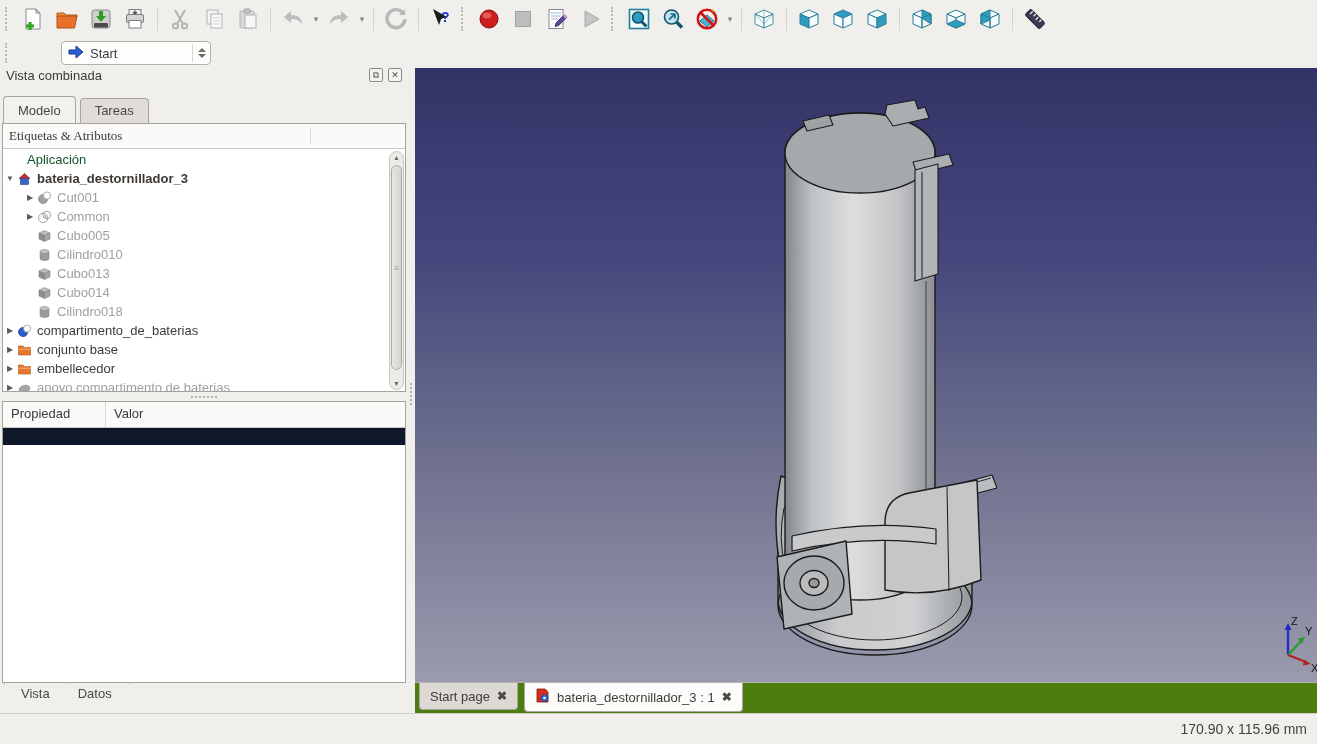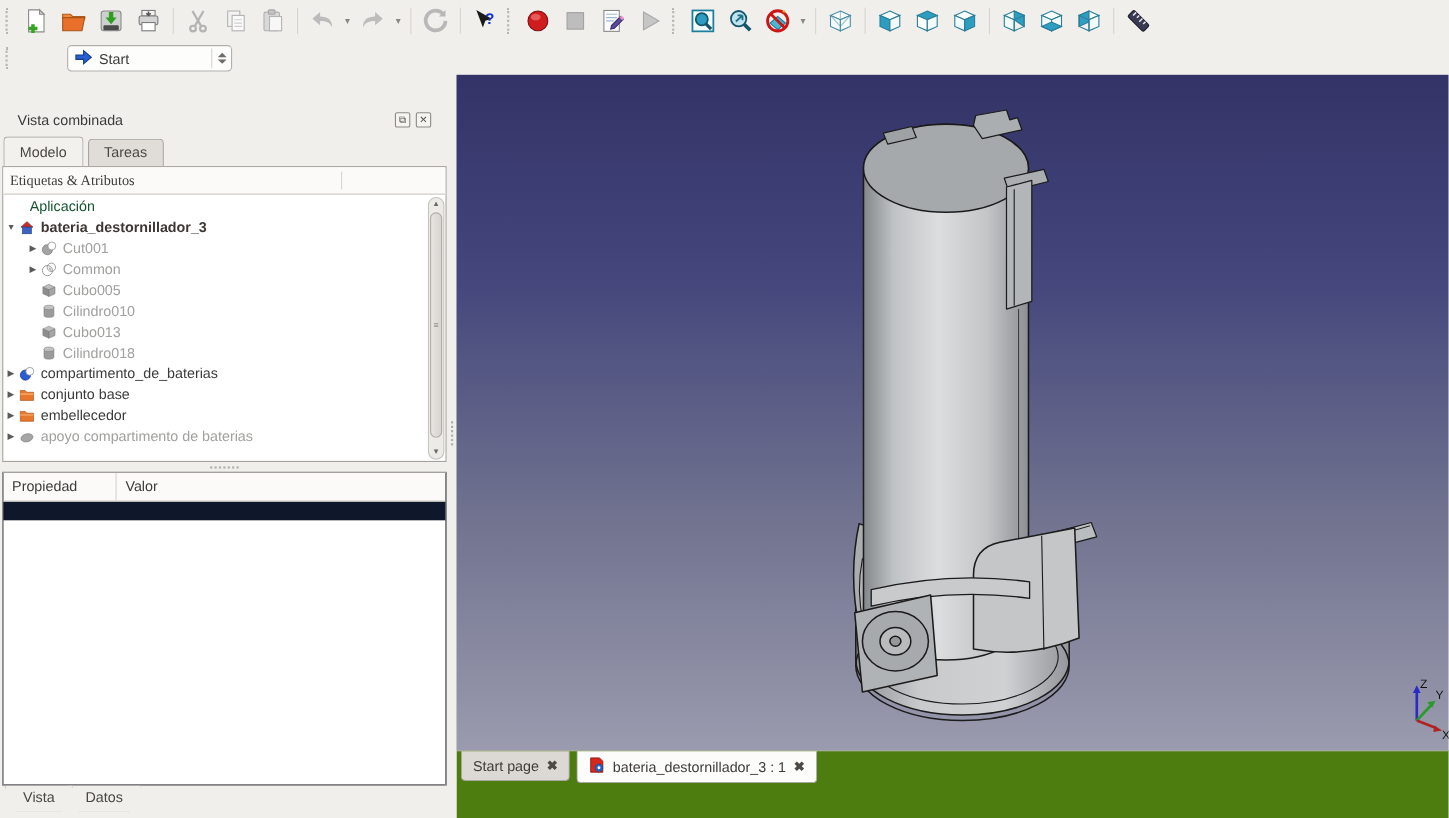--- a/index.html
+++ b/index.html
@@ -28,21 +28,21 @@
   .spin i { width:0; height:0; border-left:4px solid transparent; border-right:4px solid transparent; }
   .spin .up { border-bottom:4px solid #6e6b66; }
   .spin .dn { border-top:4px solid #6e6b66; }
 
   
   .main { flex:1 1 auto; display:flex; min-height:0; }
   .dock { width:408px; flex:0 0 408px; display:flex; flex-direction:column; background:#f0efec; }
   .vsplit { width:7px; flex:0 0 7px; background:#f0efec; position:relative; }
   .vsplit .grip { position:absolute; left:2px; top:315px; height:22px; border-left:2px dotted #b3b0aa; }
 
-  .dock-title { height:26px; display:flex; align-items:center; padding:0 16px;margin-top:28px; }
+  .dock-title { height:26px; display:flex; align-items:flex-start; padding:0 6px; }
   .dock-title .t { flex:1; color:#3b3b3b; }
   .wbtn { width:14px; height:14px; border:1px solid #8d8a85; border-radius:2px; margin-left:5px;
     display:flex; align-items:center; justify-content:center; background:#f5f4f1;
     font-size:9px; color:#55524e; line-height:1; }
 
   .dock-tabs { height:29px; display:flex; align-items:flex-end; padding-left:3px; }
   .dtab { padding:4px 14px 5px; border:1px solid #a8a49f; border-bottom:none;
     border-radius:4px 4px 0 0; background:#e0ddd8; color:#4a4742; margin-right:4px; }
   .dtab.active { background:#f2f1ee; padding-top:6px; position:relative; z-index:2; }
 
@@ -465,20 +465,30 @@
             <span class="ind"></span>
               <span class="sp"></span>
             <span class="ticon"><svg width="15" height="14" viewBox="0 0 14 14">
                   <polygon points="7,1.5 12.5,4 7,6.5 1.5,4" fill="#bdbdbd" stroke="#838383" stroke-width="0.5"></polygon>
                   <polygon points="1.5,4 7,6.5 7,12.5 1.5,10" fill="#8e8e8e" stroke="#777" stroke-width="0.5"></polygon>
                   <polygon points="7,6.5 12.5,4 12.5,10 7,12.5" fill="#a6a6a6" stroke="#777" stroke-width="0.5"></polygon>
                 </svg></span>
             <span class="tlabel">Cubo013</span>
           </div>
 
+          <div class="trow gray">
+            <span class="ind"></span>
+              <span class="sp"></span>
+            <span class="ticon"><svg width="15" height="14" viewBox="0 0 14 14">
+                  <polygon points="7,1.5 12.5,4 7,6.5 1.5,4" fill="#bdbdbd" stroke="#838383" stroke-width="0.5"></polygon>
+                  <polygon points="1.5,4 7,6.5 7,12.5 1.5,10" fill="#8e8e8e" stroke="#777" stroke-width="0.5"></polygon>
+                  <polygon points="7,6.5 12.5,4 12.5,10 7,12.5" fill="#a6a6a6" stroke="#777" stroke-width="0.5"></polygon>
+                </svg></span>
+            <span class="tlabel">Cubo014</span>
+          </div>
 
           <div class="trow gray">
             <span class="ind"></span>
               <span class="sp"></span>
             <span class="ticon"><svg width="15" height="14" viewBox="0 0 14 14">
                   <path d="M2.5 3.5v7a4.5 2 0 0 0 9 0v-7z" fill="#9b9b9b" stroke="#7c7c7c" stroke-width="0.5"></path>
                   <ellipse cx="7" cy="3.5" rx="4.5" ry="2" fill="#c2c2c2" stroke="#7c7c7c" stroke-width="0.5"></ellipse>
                 </svg></span>
             <span class="tlabel">Cilindro018</span>
           </div>
@@ -631,13 +641,16 @@
                 <circle cx="9.5" cy="10" r="3.4" fill="#2766c8" stroke="#163e85" stroke-width="0.8" stroke-dasharray="1.6 1.1"></circle>
                 <circle cx="9.5" cy="10" r="1.3" fill="#fff"></circle>
               </svg></span>
           <span>bateria_destornillador_3 : 1</span>
           <span class="x">✖</span>
         </div>
       </div>
     </div>
   </div>
 
+  <div class="status">
+    <span>170.90 x 115.96 mm</span>
+  </div>
 </div>
 
 </body></html>

